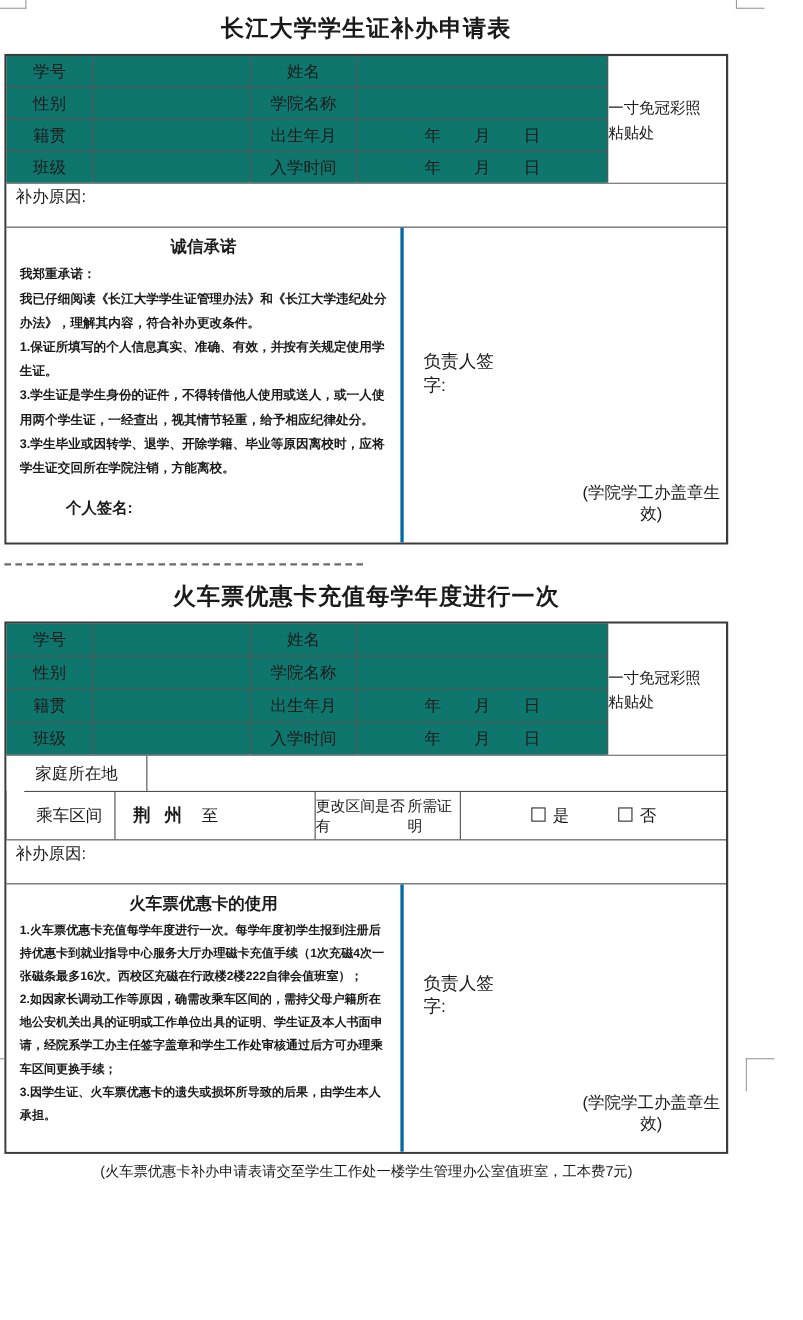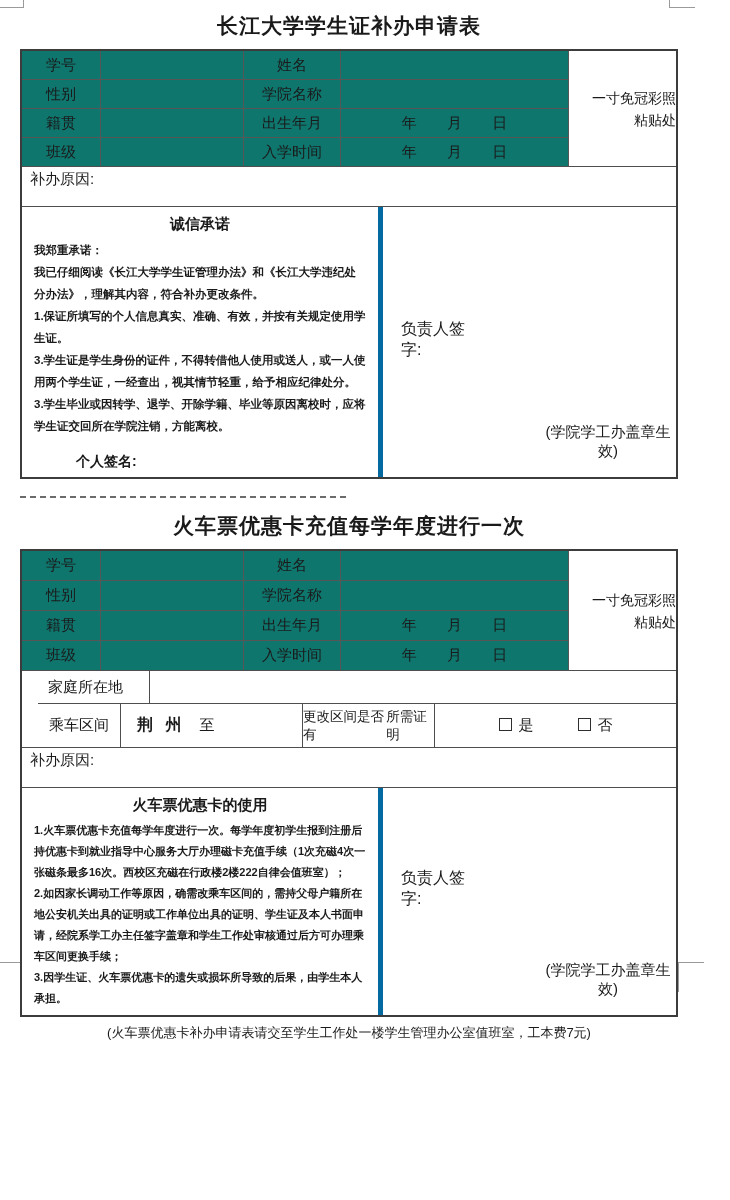--- a/index.html
+++ b/index.html
@@ -1,44 +1,44 @@
 <!DOCTYPE html>
 <html><head>
 <meta charset="utf-8">
 <style>
   * { margin: 0; padding: 0; box-sizing: border-box; }
   html, body { background: #ffffff; }
   body { font-family: "Liberation Sans", "DejaVu Sans", sans-serif; color: #1a1a1a; }
   .page { position: relative; width: 730px; height: 1200px; background: #ffffff; overflow: hidden; }
-  .doc { position: absolute; left: 20px; top: 8px; width: 658px; }
+  .doc { position: absolute; left: 4px; top: 8px; width: 658px; }
 
   
   .crop { position: absolute; border-color: #9a9a9a; }
   .crop.tl { left: 0; top: 0; width: 24px; height: 8px; border-right: 1px solid #9a9a9a; border-bottom: 1px solid #9a9a9a; }
   .crop.tr { left: 669px; top: 0; width: 26px; height: 8px; border-left: 1px solid #9a9a9a; border-bottom: 1px solid #9a9a9a; }
   .crop.bl { left: 0; top: 962px; width: 24px; height: 30px; border-right: 1px solid #9a9a9a; border-top: 1px solid #9a9a9a; }
   .crop.br { left: 678px; top: 962px; width: 26px; height: 30px; border-left: 1px solid #9a9a9a; border-top: 1px solid #9a9a9a; }
 
   .form-title { font-size: 21px; font-weight: bold; text-align: center; letter-spacing: 1px; padding: 4px 0 9px 0; }
 
   .tbl { border: 2px solid #3c3c3c; background: #ffffff; }
 
   
   .info-grid { display: grid; grid-template-columns: 78px 142px 96px 227px 1fr; grid-auto-rows: 28px; gap: 1px; background: #575757; }
   .t2 .info-grid { grid-auto-rows: 29px; }
   .cell { background: #0f766e; display: flex; align-items: center; justify-content: center; font-size: 15px; }
   .cell.blank { justify-content: flex-start; }
-  .photo-cell { grid-column: 5; grid-row: 1 / 5; background: #ffffff; display: flex; flex-direction: column; align-items: flex-end; justify-content: center; font-size: 14px; line-height: 22px; }
+  .photo-cell { grid-column: 5; grid-row: 1 / 5; background: #ffffff; display: flex; flex-direction: column; align-items: flex-start; justify-content: center; font-size: 14px; line-height: 22px; }
   .ymd { word-spacing: 26px; }
 
   .section { border-top: 1px solid #4e4e4e; }
   .reason-row { height: 40px; padding: 3px 8px; font-size: 15px; background: #fff; }
 
   .split { display: flex; align-items: stretch; background: #fff; }
-  .split-left { width: 361px; border-right: 5px solid #0369a1; padding: 8px 12px 6px 12px; }
+  .split-left { width: 361px; border-right: 3px solid #0369a1; padding: 8px 12px 22px 12px; }
   .split-right { flex: 1; display: flex; flex-direction: row; }
   .block-title { font-size: 15px; font-weight: bold; text-align: center; margin-bottom: 5px; }
   .pledge-p { font-size: 11.5px; font-weight: bold; line-height: 22px; text-align: left; }
   .usage-p { font-size: 11px; font-weight: bold; line-height: 21px; text-align: left; }
   .sign-line { font-size: 14px; font-weight: bold; padding-left: 42px; margin-top: 16px; }
   .approver { font-size: 16px; padding-left: 18px; }
   .t1 .approver { margin-top: 112px; }
   .t2 .approver { margin-top: 80px; }
   .seal { font-size: 15px; text-align: center; padding-left: 60px; margin-top: auto; margin-bottom: 16px; }
   .t1 .split-left { min-height: 240px; }

